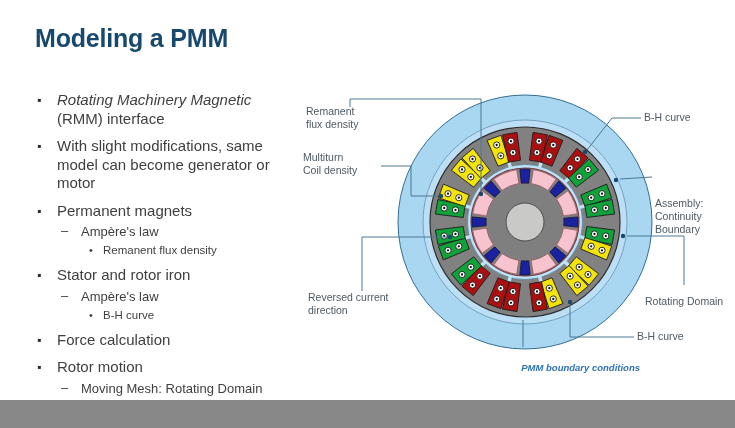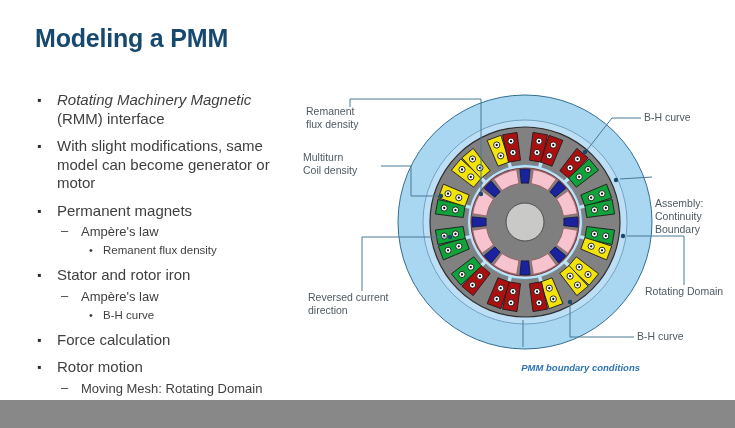--- a/index.html
+++ b/index.html
@@ -245,21 +245,21 @@
         <div>direction</div>
       </div>
       <div class="callout " style="left: 644px; top: 111px; width: 70px;">
         <div>B-H curve</div>
       </div>
       <div class="callout " style="left: 655px; top: 149px; width: 75px; margin-top: 48px;">
         <div>Assembly:</div>
         <div>Continuity</div>
         <div>Boundary</div>
       </div>
-      <div class="callout " style="left: 645px; top: 285px; width: 88px;">
+      <div class="callout " style="left: 645px; top: 295px; width: 88px;">
         <div>Rotating Domain</div>
       </div>
       <div class="callout " style="left: 637px; top: 330px; width: 70px;">
         <div>B-H curve</div>
       </div>
     </div>
 
   <div class="caption">PMM boundary conditions</div>
 
   <div class="footer-logo">

